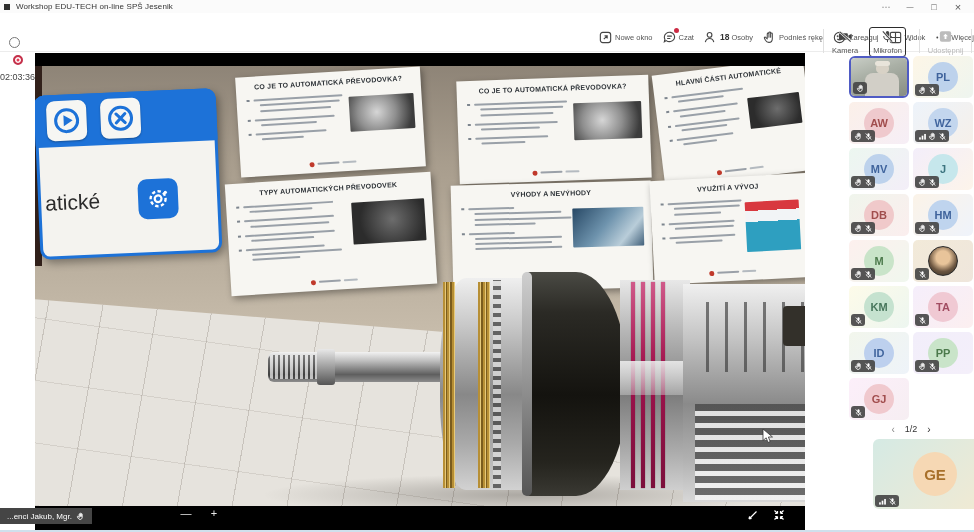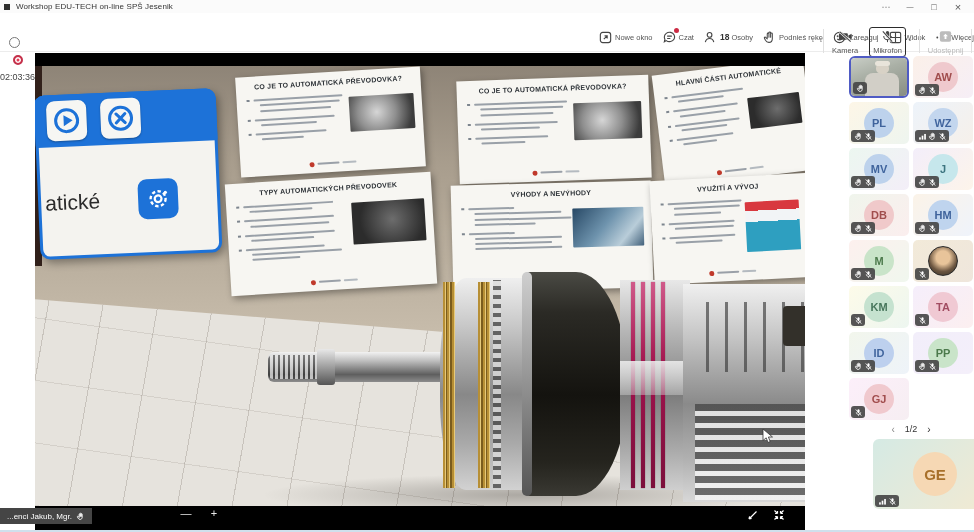--- a/index.html
+++ b/index.html
@@ -505,40 +505,40 @@
             <div class="v-cap"></div>
           </div>
           <div class="badges">
             <span class="bdg-ic">
               <svg viewBox="0 0 16 16" fill="none" stroke="currentColor" stroke-width="1.5" stroke-linecap="round">
                 <path d="M5.6 8.6V4.2a.9.9 0 0 1 1.8 0v3.4 M7.4 7.4V3a.9.9 0 0 1 1.8 0v4.4 M9.2 7.6V4a.9.9 0 0 1 1.8 0v5.3c0 2.3-1.5 3.9-3.7 3.9-1.8 0-2.8-.9-3.6-2.3L2.6 8.7c-.5-.8.7-1.6 1.3-.9l1.7 1.7"></path>
               </svg>
             </span>
           </div>
         </div>
+        <div class="ptile" style="background: linear-gradient(135deg, rgb(253, 246, 231), rgb(238, 245, 239));">
+          <div class="init" style="background:#bdd2ec;color:#3f639c">PL</div>
+          <div class="badges">
+            <span class="bdg-ic">
+              <svg viewBox="0 0 16 16" fill="none" stroke="currentColor" stroke-width="1.5" stroke-linecap="round">
+                <path d="M5.6 8.6V4.2a.9.9 0 0 1 1.8 0v3.4 M7.4 7.4V3a.9.9 0 0 1 1.8 0v4.4 M9.2 7.6V4a.9.9 0 0 1 1.8 0v5.3c0 2.3-1.5 3.9-3.7 3.9-1.8 0-2.8-.9-3.6-2.3L2.6 8.7c-.5-.8.7-1.6 1.3-.9l1.7 1.7"></path>
+              </svg>
+            </span>
+            <span class="bdg-ic">
+              <svg viewBox="0 0 16 16" fill="currentColor">
+                <rect x="6.2" y="2" width="3.6" height="7" rx="1.8"></rect>
+                <path d="M4 7.5a4 4 0 0 0 8 0" fill="none" stroke="currentColor" stroke-width="1.3"></path>
+                <line x1="8" y1="11.5" x2="8" y2="14" stroke="currentColor" stroke-width="1.3"></line>
+                <line x1="3" y1="2.5" x2="13" y2="13.5" stroke="currentColor" stroke-width="1.4"></line>
+              </svg>
+            </span>
+          </div>
+        </div>
         <div class="ptile" style="background: linear-gradient(135deg, rgb(251, 240, 233), rgb(246, 238, 246));">
           <div class="init" style="background:#efc9cd;color:#a14d4d">AW</div>
-          <div class="badges">
-            <span class="bdg-ic">
-              <svg viewBox="0 0 16 16" fill="none" stroke="currentColor" stroke-width="1.5" stroke-linecap="round">
-                <path d="M5.6 8.6V4.2a.9.9 0 0 1 1.8 0v3.4 M7.4 7.4V3a.9.9 0 0 1 1.8 0v4.4 M9.2 7.6V4a.9.9 0 0 1 1.8 0v5.3c0 2.3-1.5 3.9-3.7 3.9-1.8 0-2.8-.9-3.6-2.3L2.6 8.7c-.5-.8.7-1.6 1.3-.9l1.7 1.7"></path>
-              </svg>
-            </span>
-            <span class="bdg-ic">
-              <svg viewBox="0 0 16 16" fill="currentColor">
-                <rect x="6.2" y="2" width="3.6" height="7" rx="1.8"></rect>
-                <path d="M4 7.5a4 4 0 0 0 8 0" fill="none" stroke="currentColor" stroke-width="1.3"></path>
-                <line x1="8" y1="11.5" x2="8" y2="14" stroke="currentColor" stroke-width="1.3"></line>
-                <line x1="3" y1="2.5" x2="13" y2="13.5" stroke="currentColor" stroke-width="1.4"></line>
-              </svg>
-            </span>
-          </div>
-        </div>
-        <div class="ptile" style="background: linear-gradient(135deg, rgb(253, 246, 231), rgb(238, 245, 239));">
-          <div class="init" style="background:#bdd2ec;color:#3f639c">PL</div>
           <div class="badges">
             <span class="bdg-ic">
               <svg viewBox="0 0 16 16" fill="none" stroke="currentColor" stroke-width="1.5" stroke-linecap="round">
                 <path d="M5.6 8.6V4.2a.9.9 0 0 1 1.8 0v3.4 M7.4 7.4V3a.9.9 0 0 1 1.8 0v4.4 M9.2 7.6V4a.9.9 0 0 1 1.8 0v5.3c0 2.3-1.5 3.9-3.7 3.9-1.8 0-2.8-.9-3.6-2.3L2.6 8.7c-.5-.8.7-1.6 1.3-.9l1.7 1.7"></path>
               </svg>
             </span>
             <span class="bdg-ic">
               <svg viewBox="0 0 16 16" fill="currentColor">
                 <rect x="6.2" y="2" width="3.6" height="7" rx="1.8"></rect>
                 <path d="M4 7.5a4 4 0 0 0 8 0" fill="none" stroke="currentColor" stroke-width="1.3"></path>

